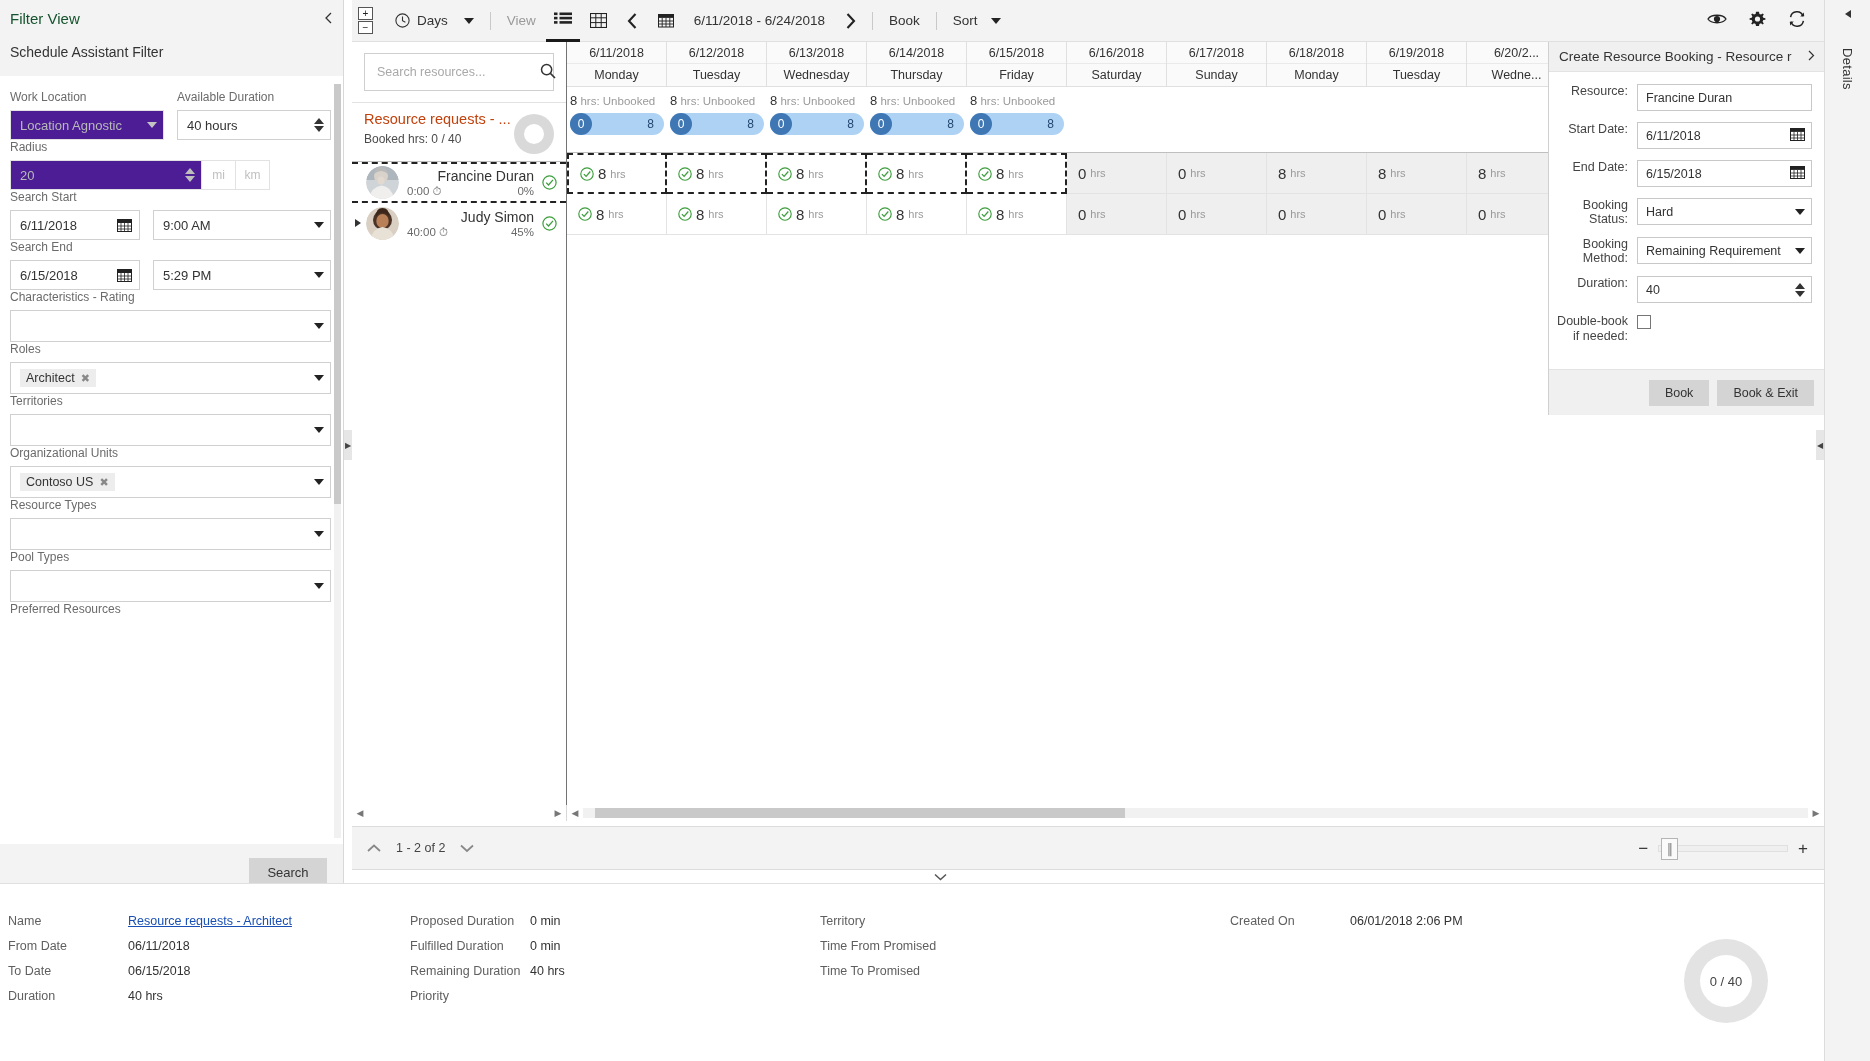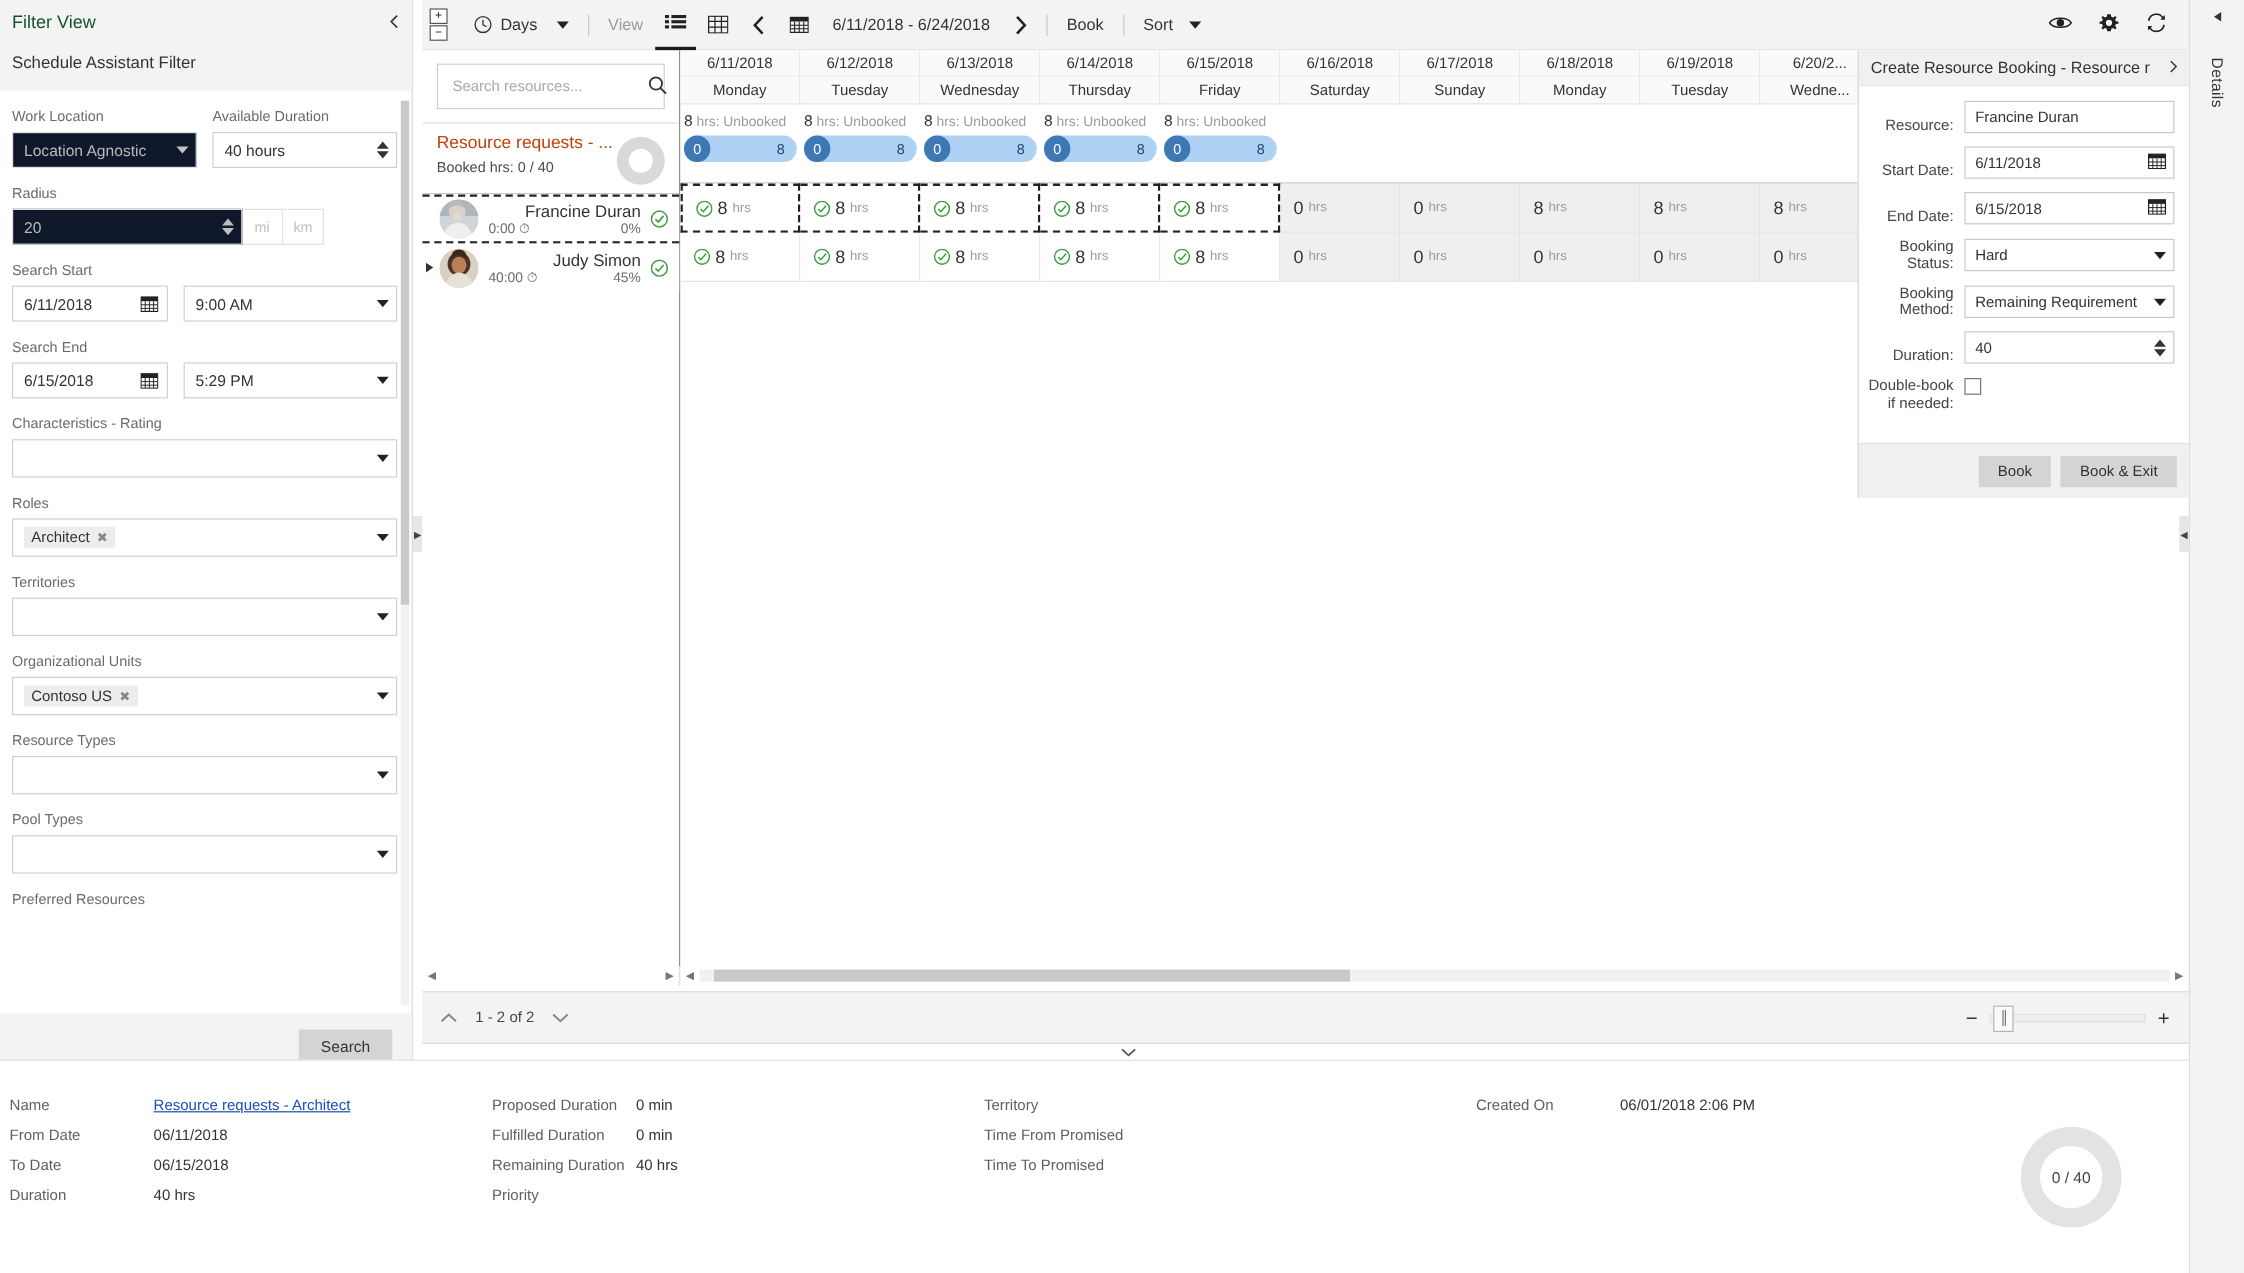--- a/index.html
+++ b/index.html
@@ -26,30 +26,30 @@
   .filter-head .t1 { font-size: 15px; color: #14532d; margin-bottom: 17px; }
   .filter-head .t2 { font-size: 14px; color: #333; }
   .collapse-left {
     position: absolute; right: 8px; top: 12px; width: 14px; height: 14px;
     cursor: pointer; color: #333; font-size: 11px; line-height: 14px; text-align: center;
   }
   .filter-body {
     position: absolute; top: 76px; left: 0; right: 0; bottom: 56px;
     padding: 14px 12px 0 10px; overflow: hidden;
   }
-  .fgroup { margin-bottom: 14px; }
+  .fgroup { }
   .flabel { font-size: 12px; color: #6b6b6b; margin-bottom: 6px; }
   .frow { display: flex; gap: 13px; }
   .fcol { flex: 1; }
   .ctl {
     height: 30px; border: 1px solid #d0d0d0; background: #fff;
     display: flex; align-items: center; padding: 0 6px 0 9px;
     font-size: 13px; color: #333; position: relative;
   }
-  .ctl.disabled { background: #0f172a; color: #b9b9b9; border-color: #e2e2e2; }
+  .ctl.disabled { background: #4c1d95; color: #b9b9b9; border-color: #e2e2e2; }
   .ctl .val { flex: 1; white-space: nowrap; overflow: hidden; }
   .ctl .ph { color: #b9b9b9; }
   .caret { width: 0; height: 0; border-left: 5px solid transparent;
     border-right: 5px solid transparent; border-top: 6px solid #222; margin-left: 4px; }
   .caret.dim { border-top-color: #c4c4c4; }
   .spin { display: flex; flex-direction: column; gap: 2px; margin-left: 4px; }
   .spin i { display: block; width: 0; height: 0; border-left: 5px solid transparent;
     border-right: 5px solid transparent; }
   .spin i.up { border-bottom: 6px solid #333; }
   .spin i.dn { border-top: 6px solid #333; }
@@ -167,21 +167,21 @@
     border-right: 1px solid #d8d8d8; }
 
   
   .bk-panel { position: absolute; right: 46px; top: 42px; width: 276px;
     background: #fff; border-left: 1px solid #d0d0d0; z-index: 5; }
   .bk-head { height: 30px; background: #f0f0f0; display: flex; align-items: center;
     padding: 0 8px 0 10px; font-size: 13.5px; color: #333;
     border-bottom: 1px solid #e3e3e3; }
   .bk-head .ttl { flex: 1; white-space: nowrap; overflow: hidden; }
   .bk-body { padding: 12px 12px 14px 4px; background: #fff; }
-  .bk-row { display: flex; align-items: flex-end; margin-bottom: 11px; }
+  .bk-row { display: flex; align-items: flex-start; margin-bottom: 11px; }
   .bk-lab { width: 84px; text-align: right; padding-right: 9px; font-size: 12.5px; color: #444; }
   .bk-fld { flex: 1; height: 27px; border: 1px solid #c8c8c8; display: flex;
     align-items: center; padding: 0 6px 0 8px; font-size: 12.5px; color: #333; }
   .bk-fld .v { flex: 1; white-space: nowrap; overflow: hidden; }
   .bk-check { width: 14px; height: 14px; border: 1px solid #767676; background: #fff; }
   .bk-foot { background: #f0f0f0; height: 46px; display: flex; align-items: center;
     justify-content: flex-end; gap: 8px; padding-right: 10px; border-top: 1px solid #e3e3e3; }
   .bk-btn { background: #d4d4d4; border: none; height: 26px; padding: 0 16px;
     font-size: 12.5px; color: #333; font-family: inherit; cursor: pointer; }
 

